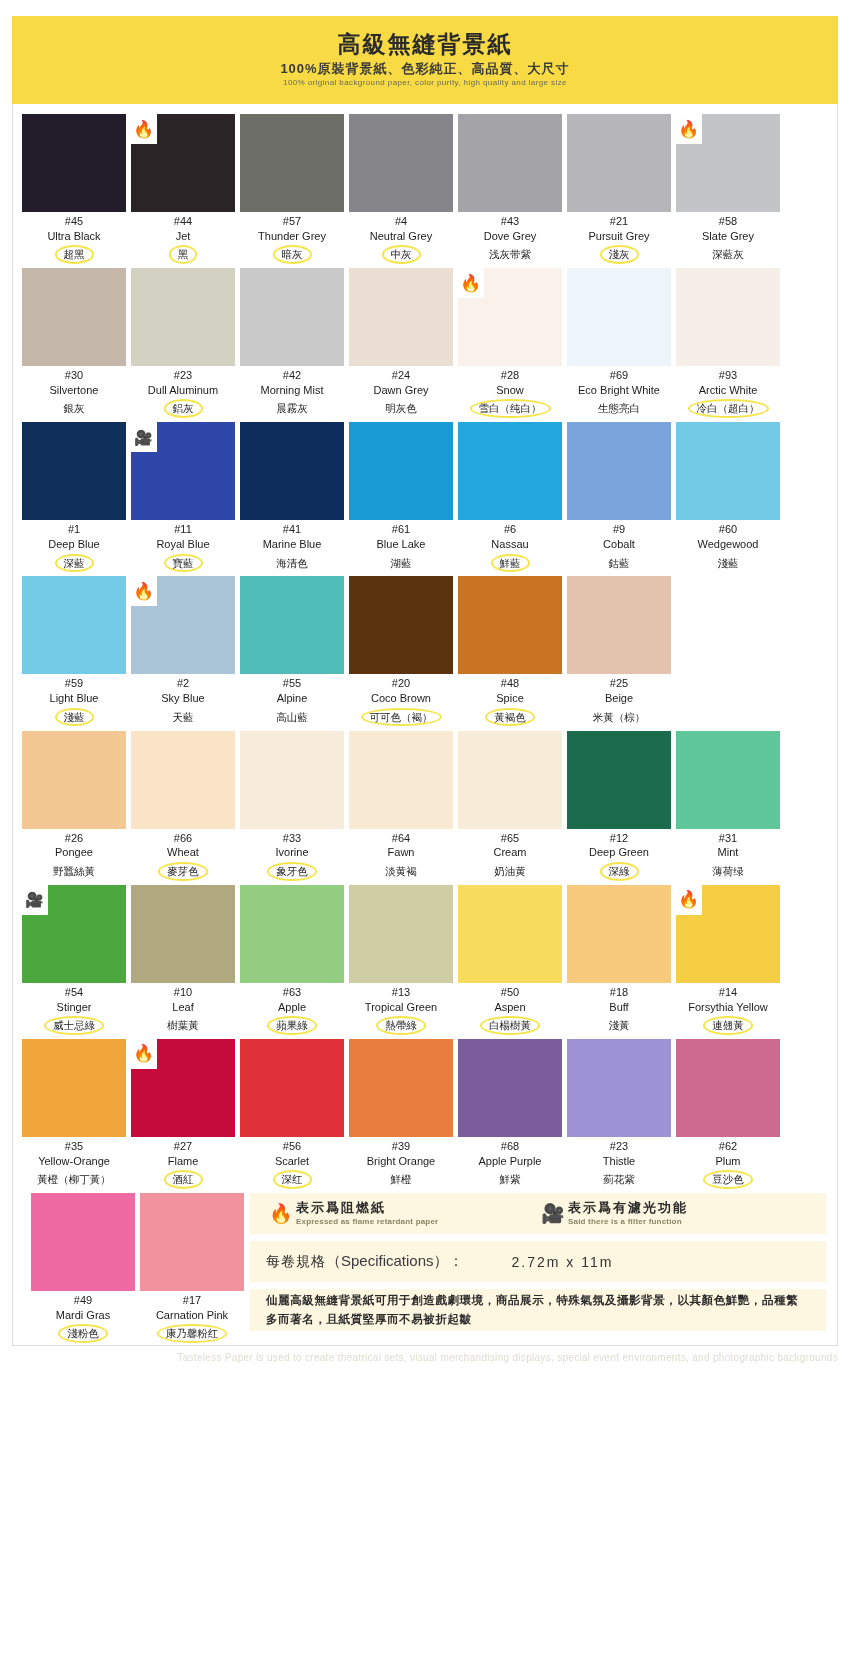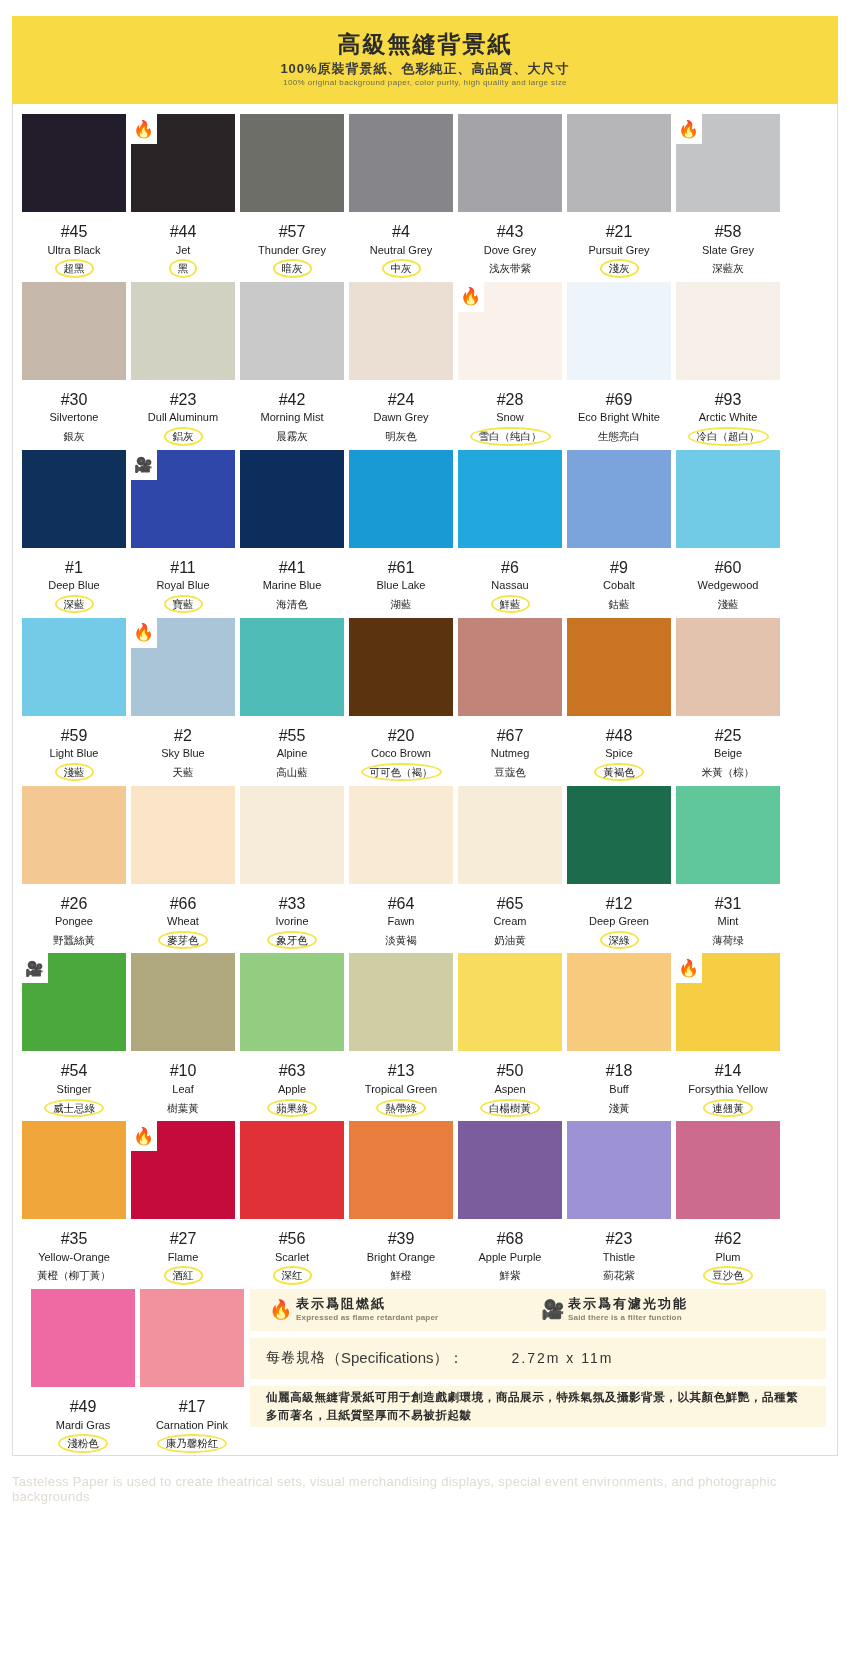--- a/index.html
+++ b/index.html
@@ -65,21 +65,21 @@
   .chip .badge{
     position:absolute;top:0;left:0;
     width:26px;height:30px;
     background:#ffffff;
     display:flex;align-items:center;justify-content:center;
     font-size:15px;line-height:1;
   }
   .flame{color:#d8232a;font-size:17px;}
   .filter-ico{font-size:15px;color:#e8333c;}
   .code{
-    font-size:16px;color:#222;line-height:1.35;margin-top:9px;
+    font-size:11px;color:#222;line-height:1.35;margin-top:2px;
     white-space:nowrap;
   }
   .ename{
     font-size:11px;color:#1c1c1c;line-height:1.3;text-align:center;
     white-space:nowrap;
   }
   .cname-line{
     margin-top:2px;height:19px;
     display:flex;align-items:center;justify-content:center;
   }
@@ -144,22 +144,22 @@
   .desc-box{
     background:#fdf6e0;
     padding:2px 16px;
     box-sizing:border-box;
   }
   .desc-cn{
     font-size:11.5px;font-weight:bold;color:#2b2b2b;
     line-height:1.65;letter-spacing:.6px;
   }
   .footer-en{
-    font-size:13px;color:#e0dcd0;
-    text-align:left;margin-top:18px;letter-spacing:.3px;
+    font-size:10px;color:#e0dcd0;
+    text-align:right;margin-top:6px;letter-spacing:.3px;
   }
 </style>
 </head>
 <body>
 
 <div class="page">
 
   <div class="banner">
     <div class="banner-title">高級無縫背景紙</div>
     <div class="banner-sub">100%原裝背景紙、色彩純正、高品質、大尺寸</div>
@@ -386,28 +386,20 @@
             <div class="cname-line">
               <div class="cname">高山藍</div>
             </div>
           </div>
           <div class="cell">
             <div class="chip" style="background:#5b330e"></div>
             <div class="code">#20</div>
             <div class="ename">Coco Brown</div>
             <div class="cname-line">
               <div class="cname hl">可可色（褐）</div>
-            </div>
-          </div>
-          <div class="cell">
-            <div class="chip" style="background:#c08578"></div>
-            <div class="code">#67</div>
-            <div class="ename">Nutmeg</div>
-            <div class="cname-line">
-              <div class="cname">豆蔻色</div>
             </div>
           </div>
           <div class="cell">
             <div class="chip" style="background:#c87423"></div>
             <div class="code">#48</div>
             <div class="ename">Spice</div>
             <div class="cname-line">
               <div class="cname hl">黃褐色</div>
             </div>
           </div>

